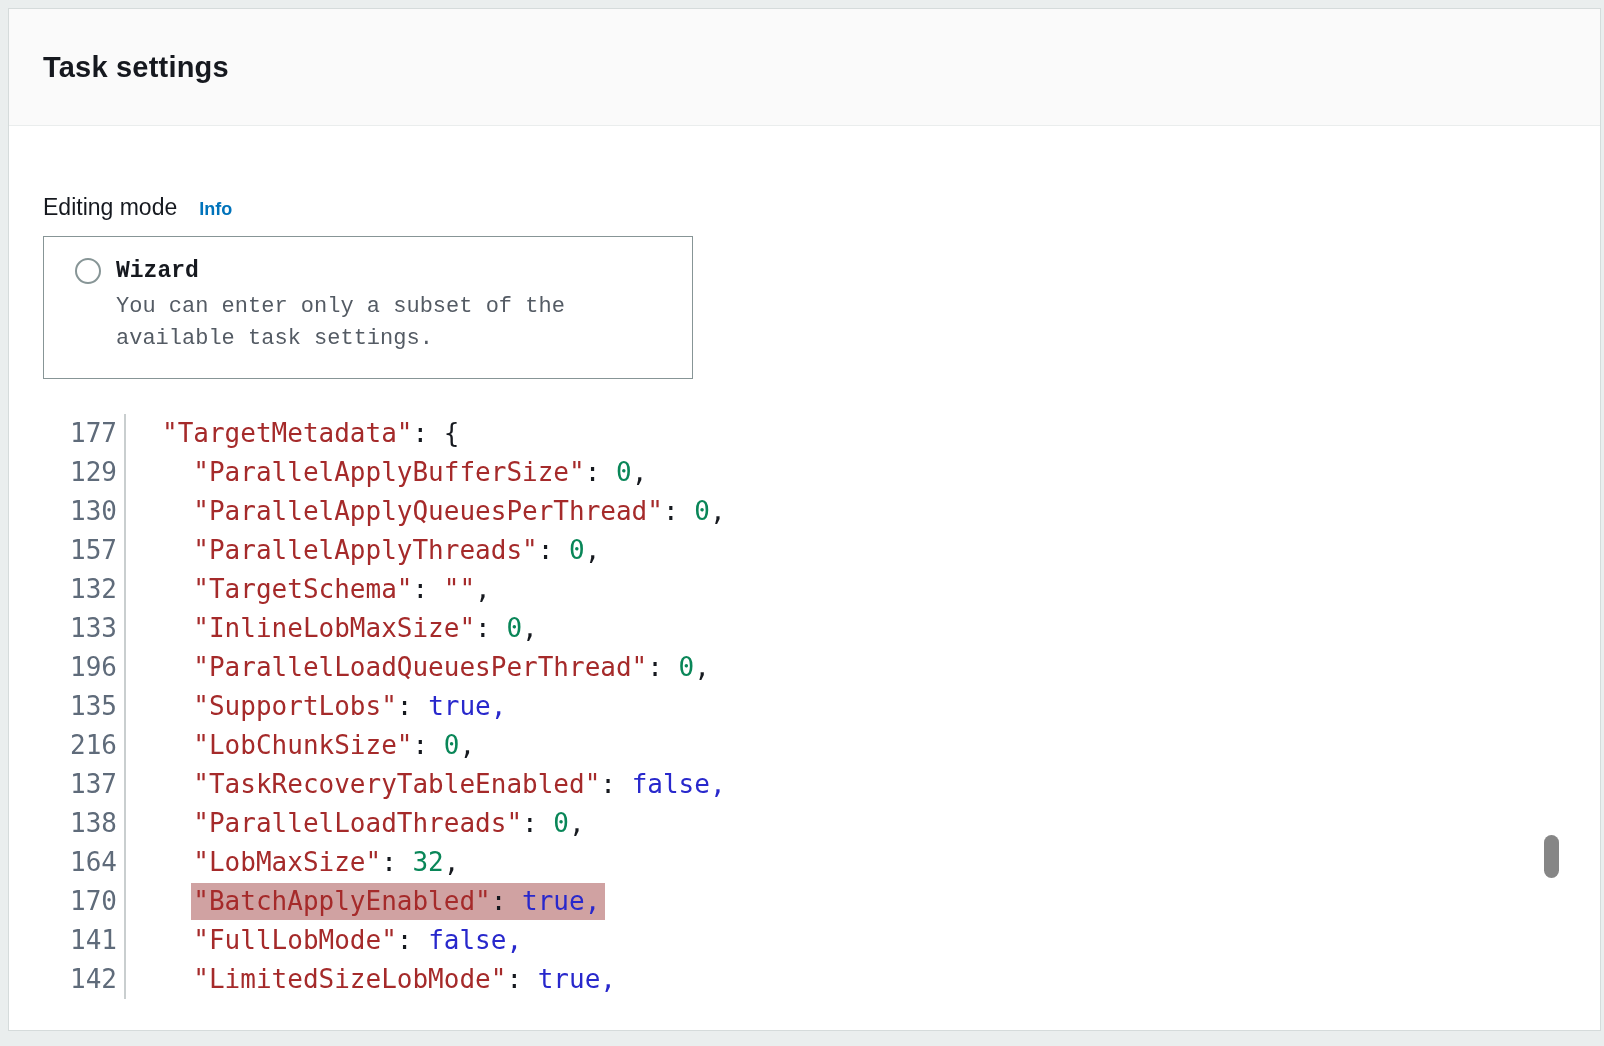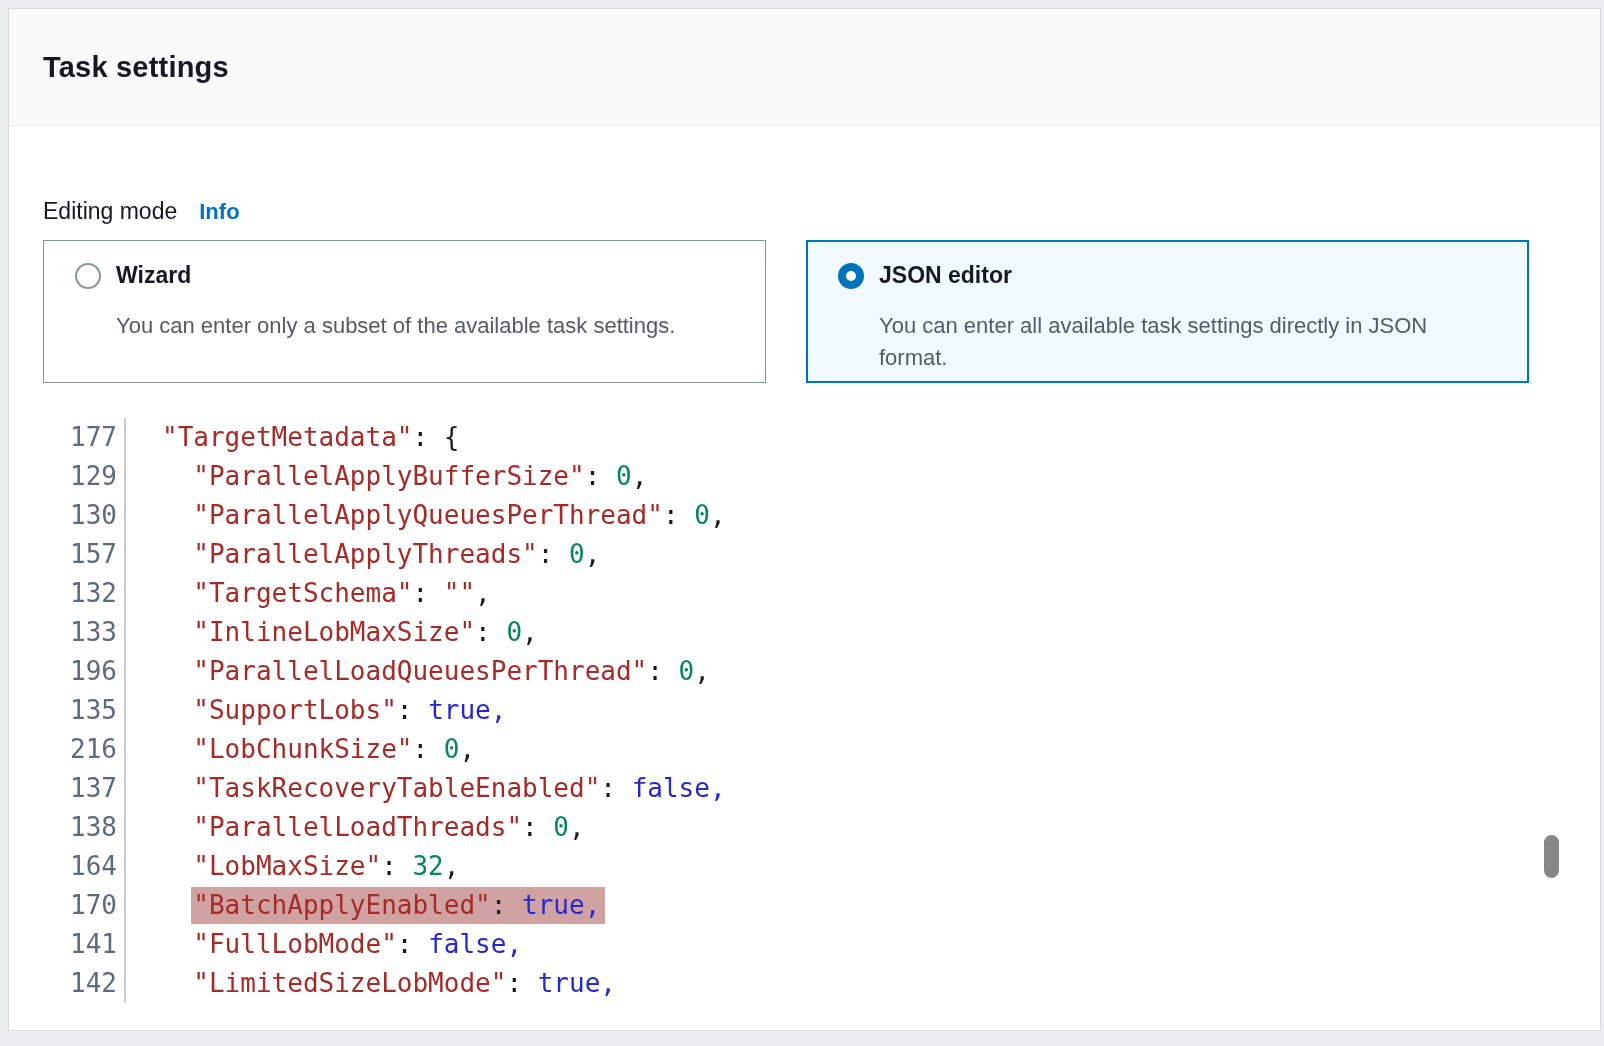--- a/index.html
+++ b/index.html
@@ -33,39 +33,40 @@
   }
   .content { padding: 0 34px; }
   .mode-row {
     margin-top: 26px;
     display: flex;
     align-items: baseline;
     gap: 22px;
   }
   .mode-label { font-size: 23px; color: #16191f; }
   .info-link {
-    font-size: 22px;
+    font-size: 18px;
     font-weight: 700;
     color: var(--accent, #0073bb);
     text-decoration: none;
     cursor: pointer;
     margin-top: 47px;
   }
   .cards {
     margin-top: 15px;
     display: flex;
     gap: 40px;
   }
   .option-card {
-    width: 723px;
+    width: 650px;
     height: 143px;
     border: 1px solid #879596;
     background: #ffffff;
     padding: 21px 24px 0 31px;
     cursor: pointer;
+    font-family: Liberation Mono, monospace;
   }
   .option-card.selected {
     border: 2px solid var(--accent, #0073bb);
     background: #f1faff;
     padding: 20px 23px 0 30px;
   }
   .option-head {
     display: flex;
     align-items: center;
     gap: 15px;
@@ -84,21 +85,21 @@
   }
   .selected .radio::after {
     content: "";
     position: absolute;
     inset: 8px;
     border-radius: 50%;
     background: #fff;
   }
   .option-title { font-size: 23px; font-weight: 700; color: #16191f; }
   .option-desc {
-    margin: 21px 0 0 41px;
+    margin: 7px 0 0 41px;
     font-size: 22px;
     line-height: 1.45;
     color: #545b64;
     max-width: 622px;
   }
   .editor {
     margin-top: 35px;
     display: flex;
     font-family: "DejaVu Sans Mono", "Liberation Mono", monospace;
     font-size: 26px;
@@ -158,27 +159,20 @@
     <div class="cards">
 
       <div class="option-card">
         <div class="option-head">
           <span class="radio"></span>
           <span class="option-title">Wizard</span>
         </div>
         <div class="option-desc">You can enter only a subset of the available task settings.</div>
       </div>
 
-      <div class="option-card selected">
-        <div class="option-head">
-          <span class="radio"></span>
-          <span class="option-title">JSON editor</span>
-        </div>
-        <div class="option-desc">You can enter all available task settings directly in JSON format.</div>
-      </div>
 
     </div>
 
     <div class="editor">
       <div class="gutter" id="gutter">
           <div>177</div>
           <div>129</div>
           <div>130</div>
           <div>157</div>
           <div>132</div>

